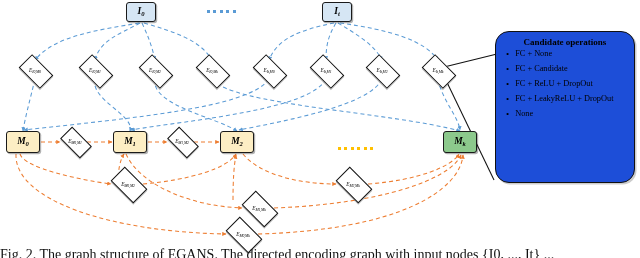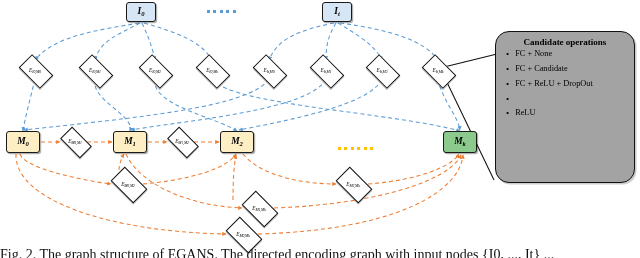--- a/index.html
+++ b/index.html
@@ -26,21 +26,21 @@
   .dia .lbl .sub{font-size:3.8px;vertical-align:-0.25em;}
   .dia-top{width:28px;height:17px;}
   .dia-mid{width:26px;height:15px;}
   .dia-bot{width:30px;height:18px;}
 
   .ellipsis{position:absolute;display:flex;gap:3.4px;align-items:center;}
   .ellipsis i{display:block;width:3px;height:3px;}
   .ell-blue i{background:#5b9bd5;}
   .ell-orange i{background:#ffc000;}
 
-  .panel{position:absolute;box-sizing:border-box;background:#a3a3a3;
+  .panel{position:absolute;box-sizing:border-box;background:#1d4ed8;
          border:1.3px solid #111;border-radius:14px;
          box-shadow:1.5px 1.5px 0 rgba(0,0,0,.2);}
   .panel-title{text-align:center;font-weight:bold;font-size:9px;margin:5px 0 3px;}
   .panel ul{list-style:none;margin:0;padding:0 6px 0 10px;}
   .panel li{display:flex;align-items:flex-start;gap:6px;font-size:8.3px;
             line-height:1;margin-bottom:6.6px;}
   .panel li .bullet{font-size:9px;line-height:.9;}
 
   .caption{position:absolute;left:0;top:246px;width:640px;font-size:14px;
            line-height:1.35;white-space:nowrap;overflow:hidden;color:#111;}
@@ -260,23 +260,24 @@
       <li>
         <span class="bullet">•</span>
         <span>FC + Candidate</span>
       </li>
       <li>
         <span class="bullet">•</span>
         <span>FC + ReLU + DropOut</span>
       </li>
       <li>
         <span class="bullet">•</span>
-      </li>
-      <li>
-        <span class="bullet">•</span>
-        <span>ReLU</span>
+        <span>FC + LeakyReLU + DropOut</span>
+      </li>
+      <li>
+        <span class="bullet">•</span>
+        <span>None</span>
       </li>
     </ul>
   </div>
 
   <div class="caption">Fig. 2.  The graph structure of EGANS. The directed encoding graph with input nodes {I0, ..., It} ...</div>
 
 </div>
 
 </body></html>

